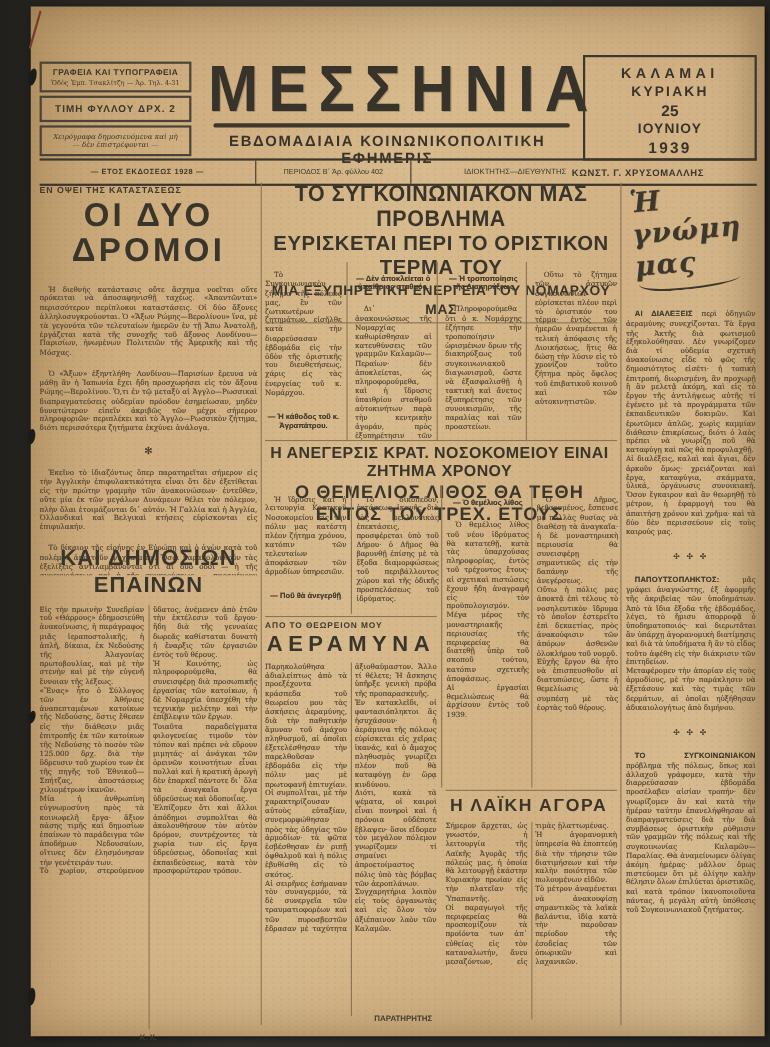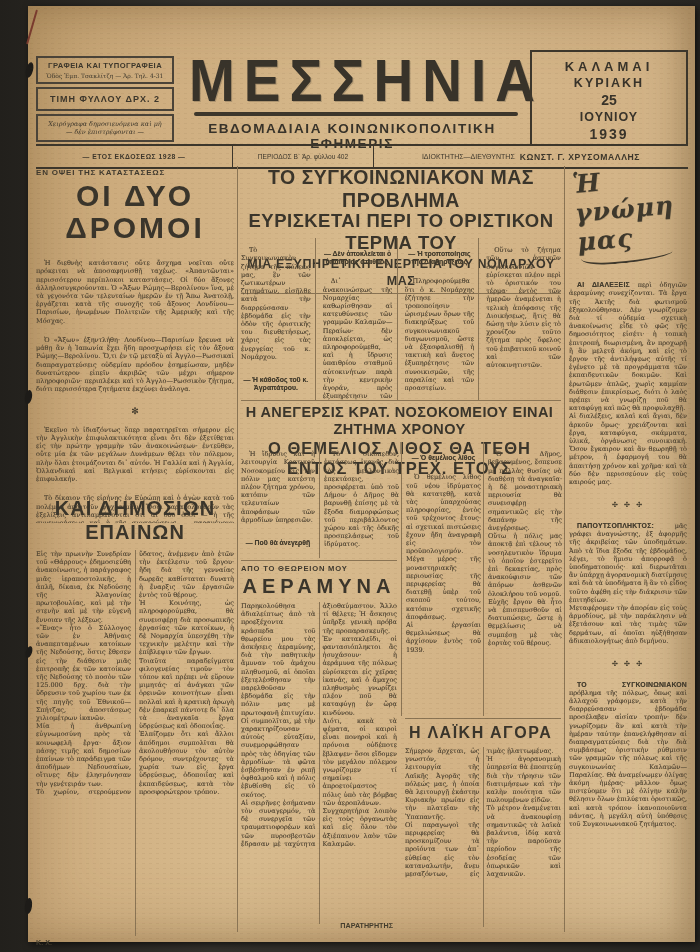--- a/index.html
+++ b/index.html
@@ -58,21 +58,21 @@
   .kicker{font-family:"Liberation Sans",sans-serif;font-weight:bold;font-size:8px;
           letter-spacing:.8px;color:#3f392e;}
   .headL{font-family:"Liberation Sans",sans-serif;font-weight:bold;color:#3a352b;text-align:center;}
   .small{font-size:6.5px;line-height:8.2px;text-align:justify;color:#554936;
          text-shadow:0 0 .4px rgba(85,73,54,.7);white-space:pre-line;}
   .small p{margin:0 0 3px;text-indent:8px;white-space:pre-line;}
   .inhead{font-family:"Liberation Sans",sans-serif;font-weight:bold;font-size:6.9px;
           text-align:center;color:#433c2d;margin:4px 0 3px;line-height:8px;}
   .sep-ast{text-align:center;font-size:9px;color:#433c2d;margin:2px 0;line-height:9px;}
   .sig{font-family:"Liberation Sans",sans-serif;font-weight:bold;font-size:7.2px;
-       text-align:left;color:#433c2d;margin-top:2px;}
+       text-align:center;color:#433c2d;margin-top:2px;}
   .vrule{position:absolute;width:0;border-left:1px solid #8a7454;top:160px;height:766px;}
   .hr{position:absolute;height:0;border-top:1px solid #8a7454;}
 
   
   .art-tworoads{position:absolute;left:8px;top:162px;width:198px;}
   .h-tworoads{font-size:30px;letter-spacing:3px;line-height:32px;margin:3px 0 7px;}
   .tr-body{height:272px;overflow:hidden;}
   .art-praise{position:absolute;left:8px;top:490px;width:198px;}
   .h-praise{font-size:20px;letter-spacing:1px;line-height:24px;margin-bottom:6px;}
   .praise-body{column-count:2;column-gap:8px;column-rule:1px solid #8a7454;

